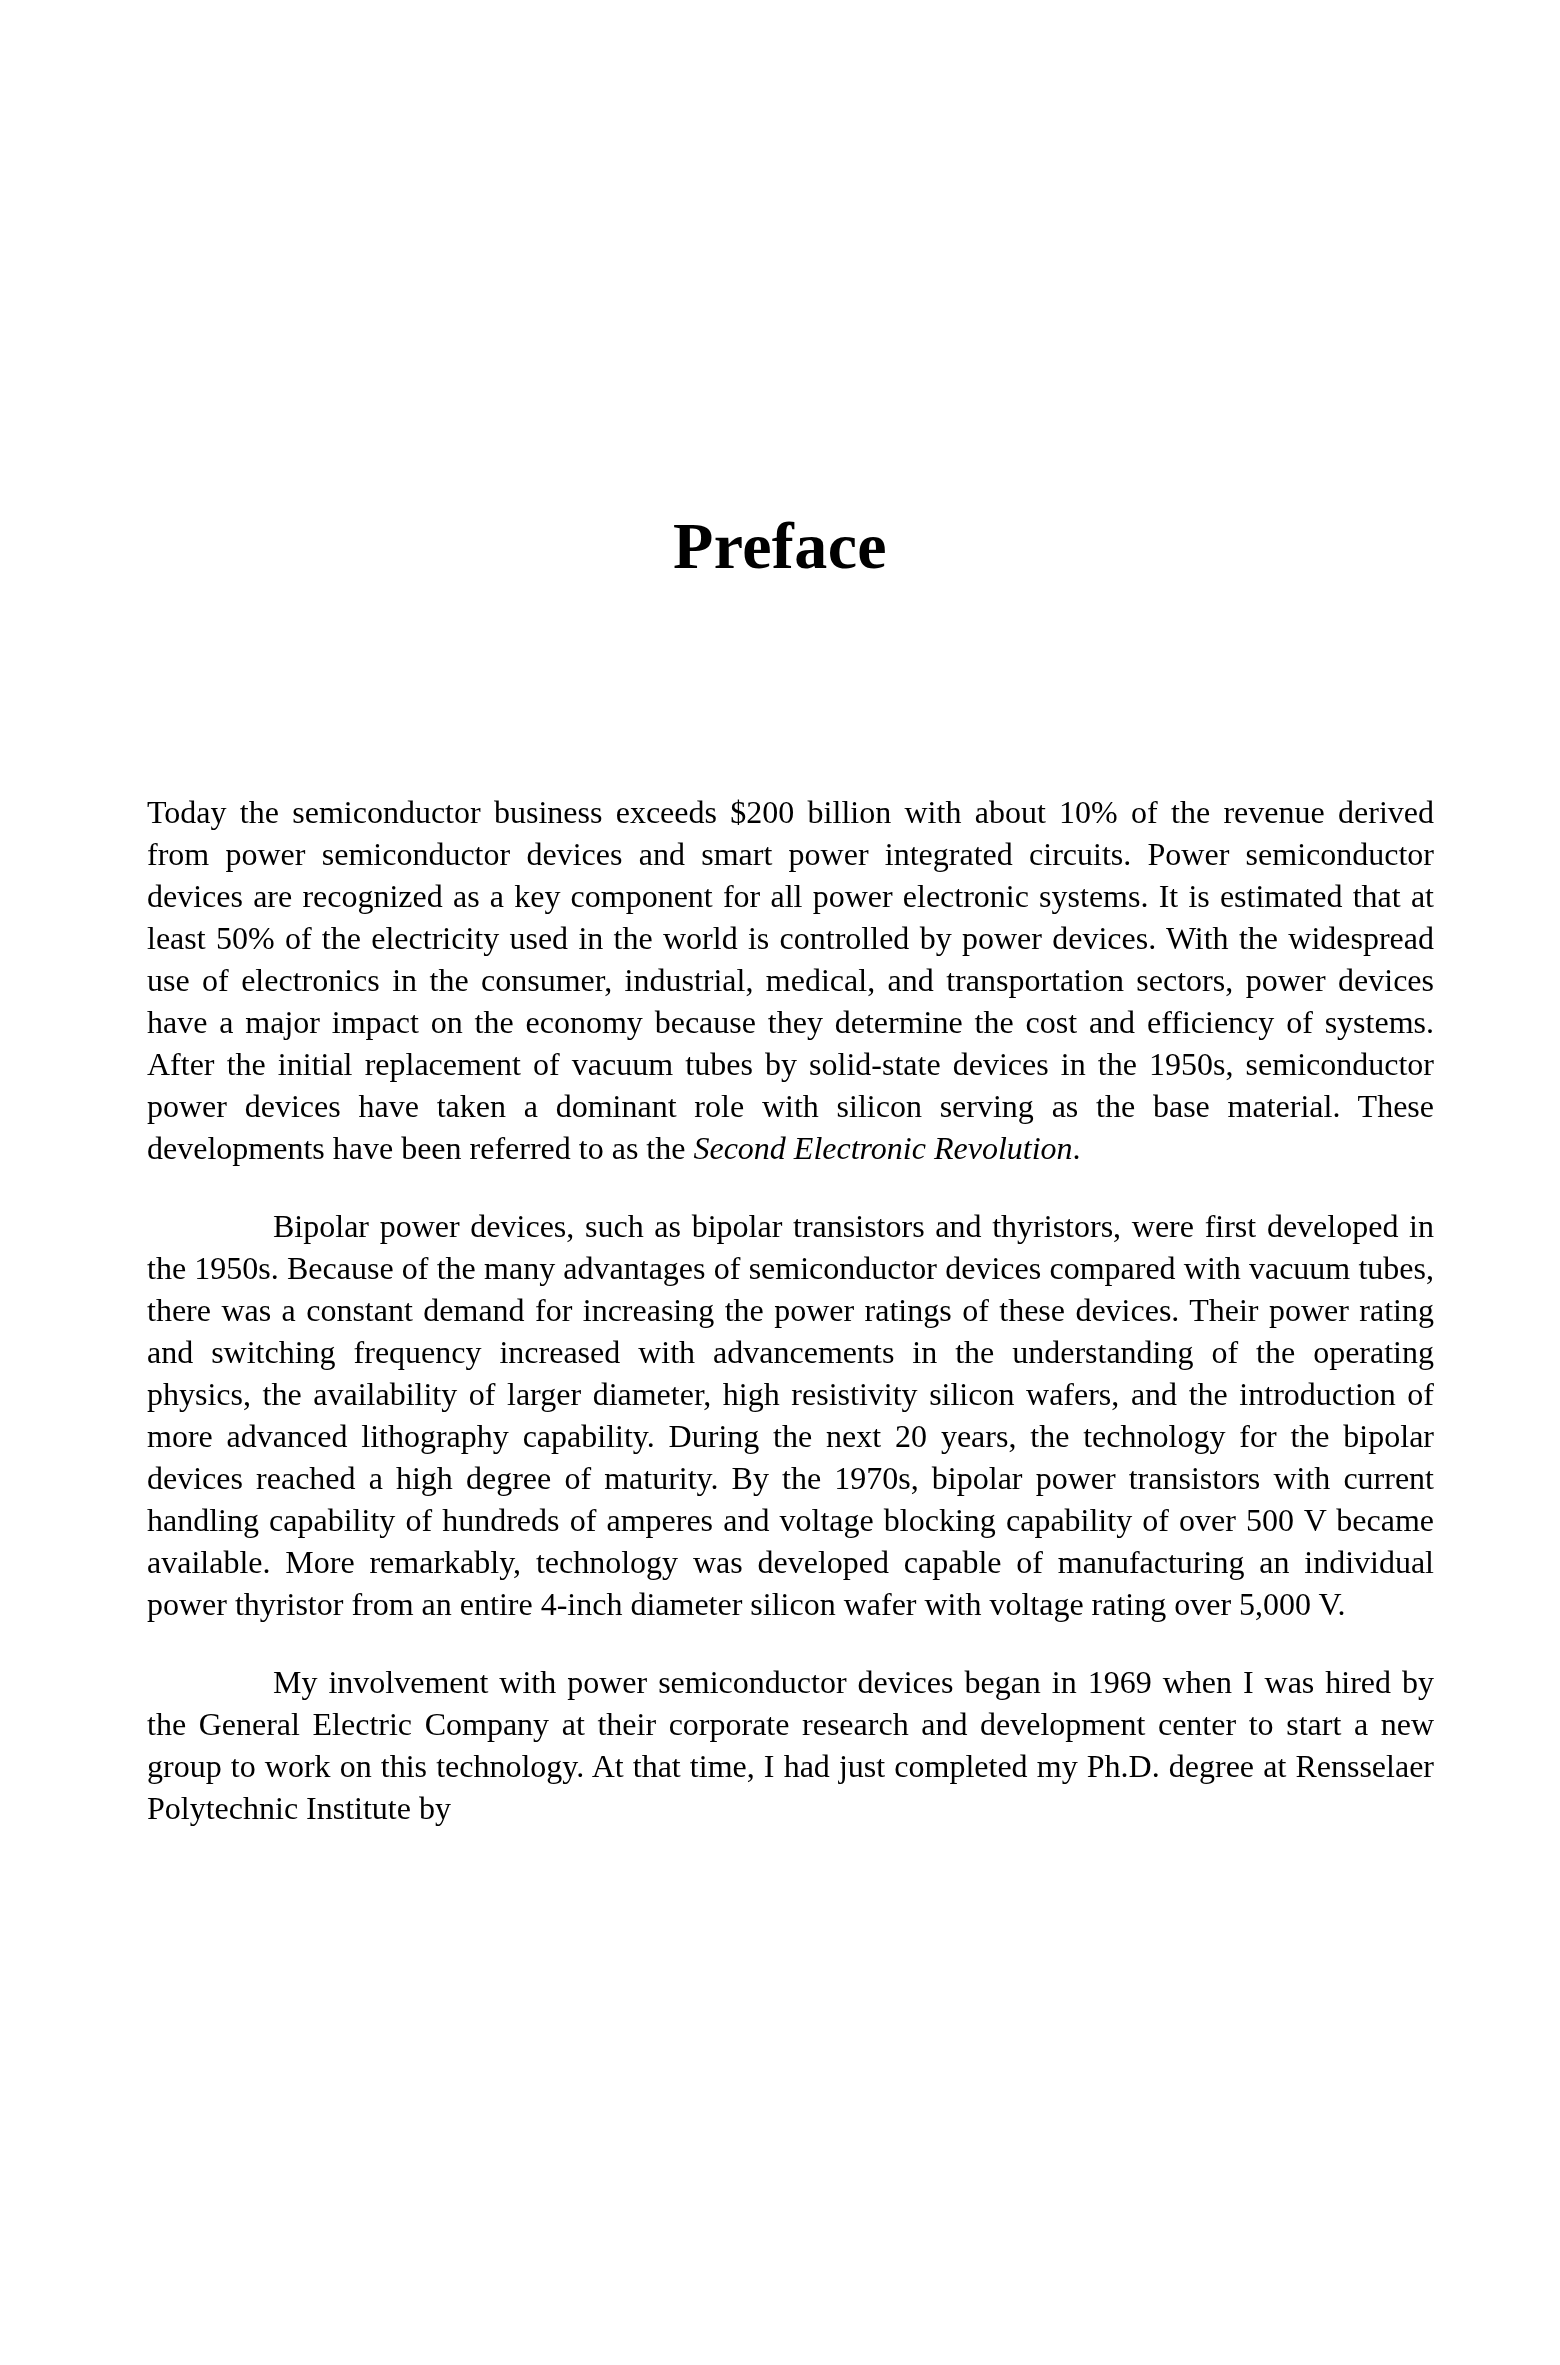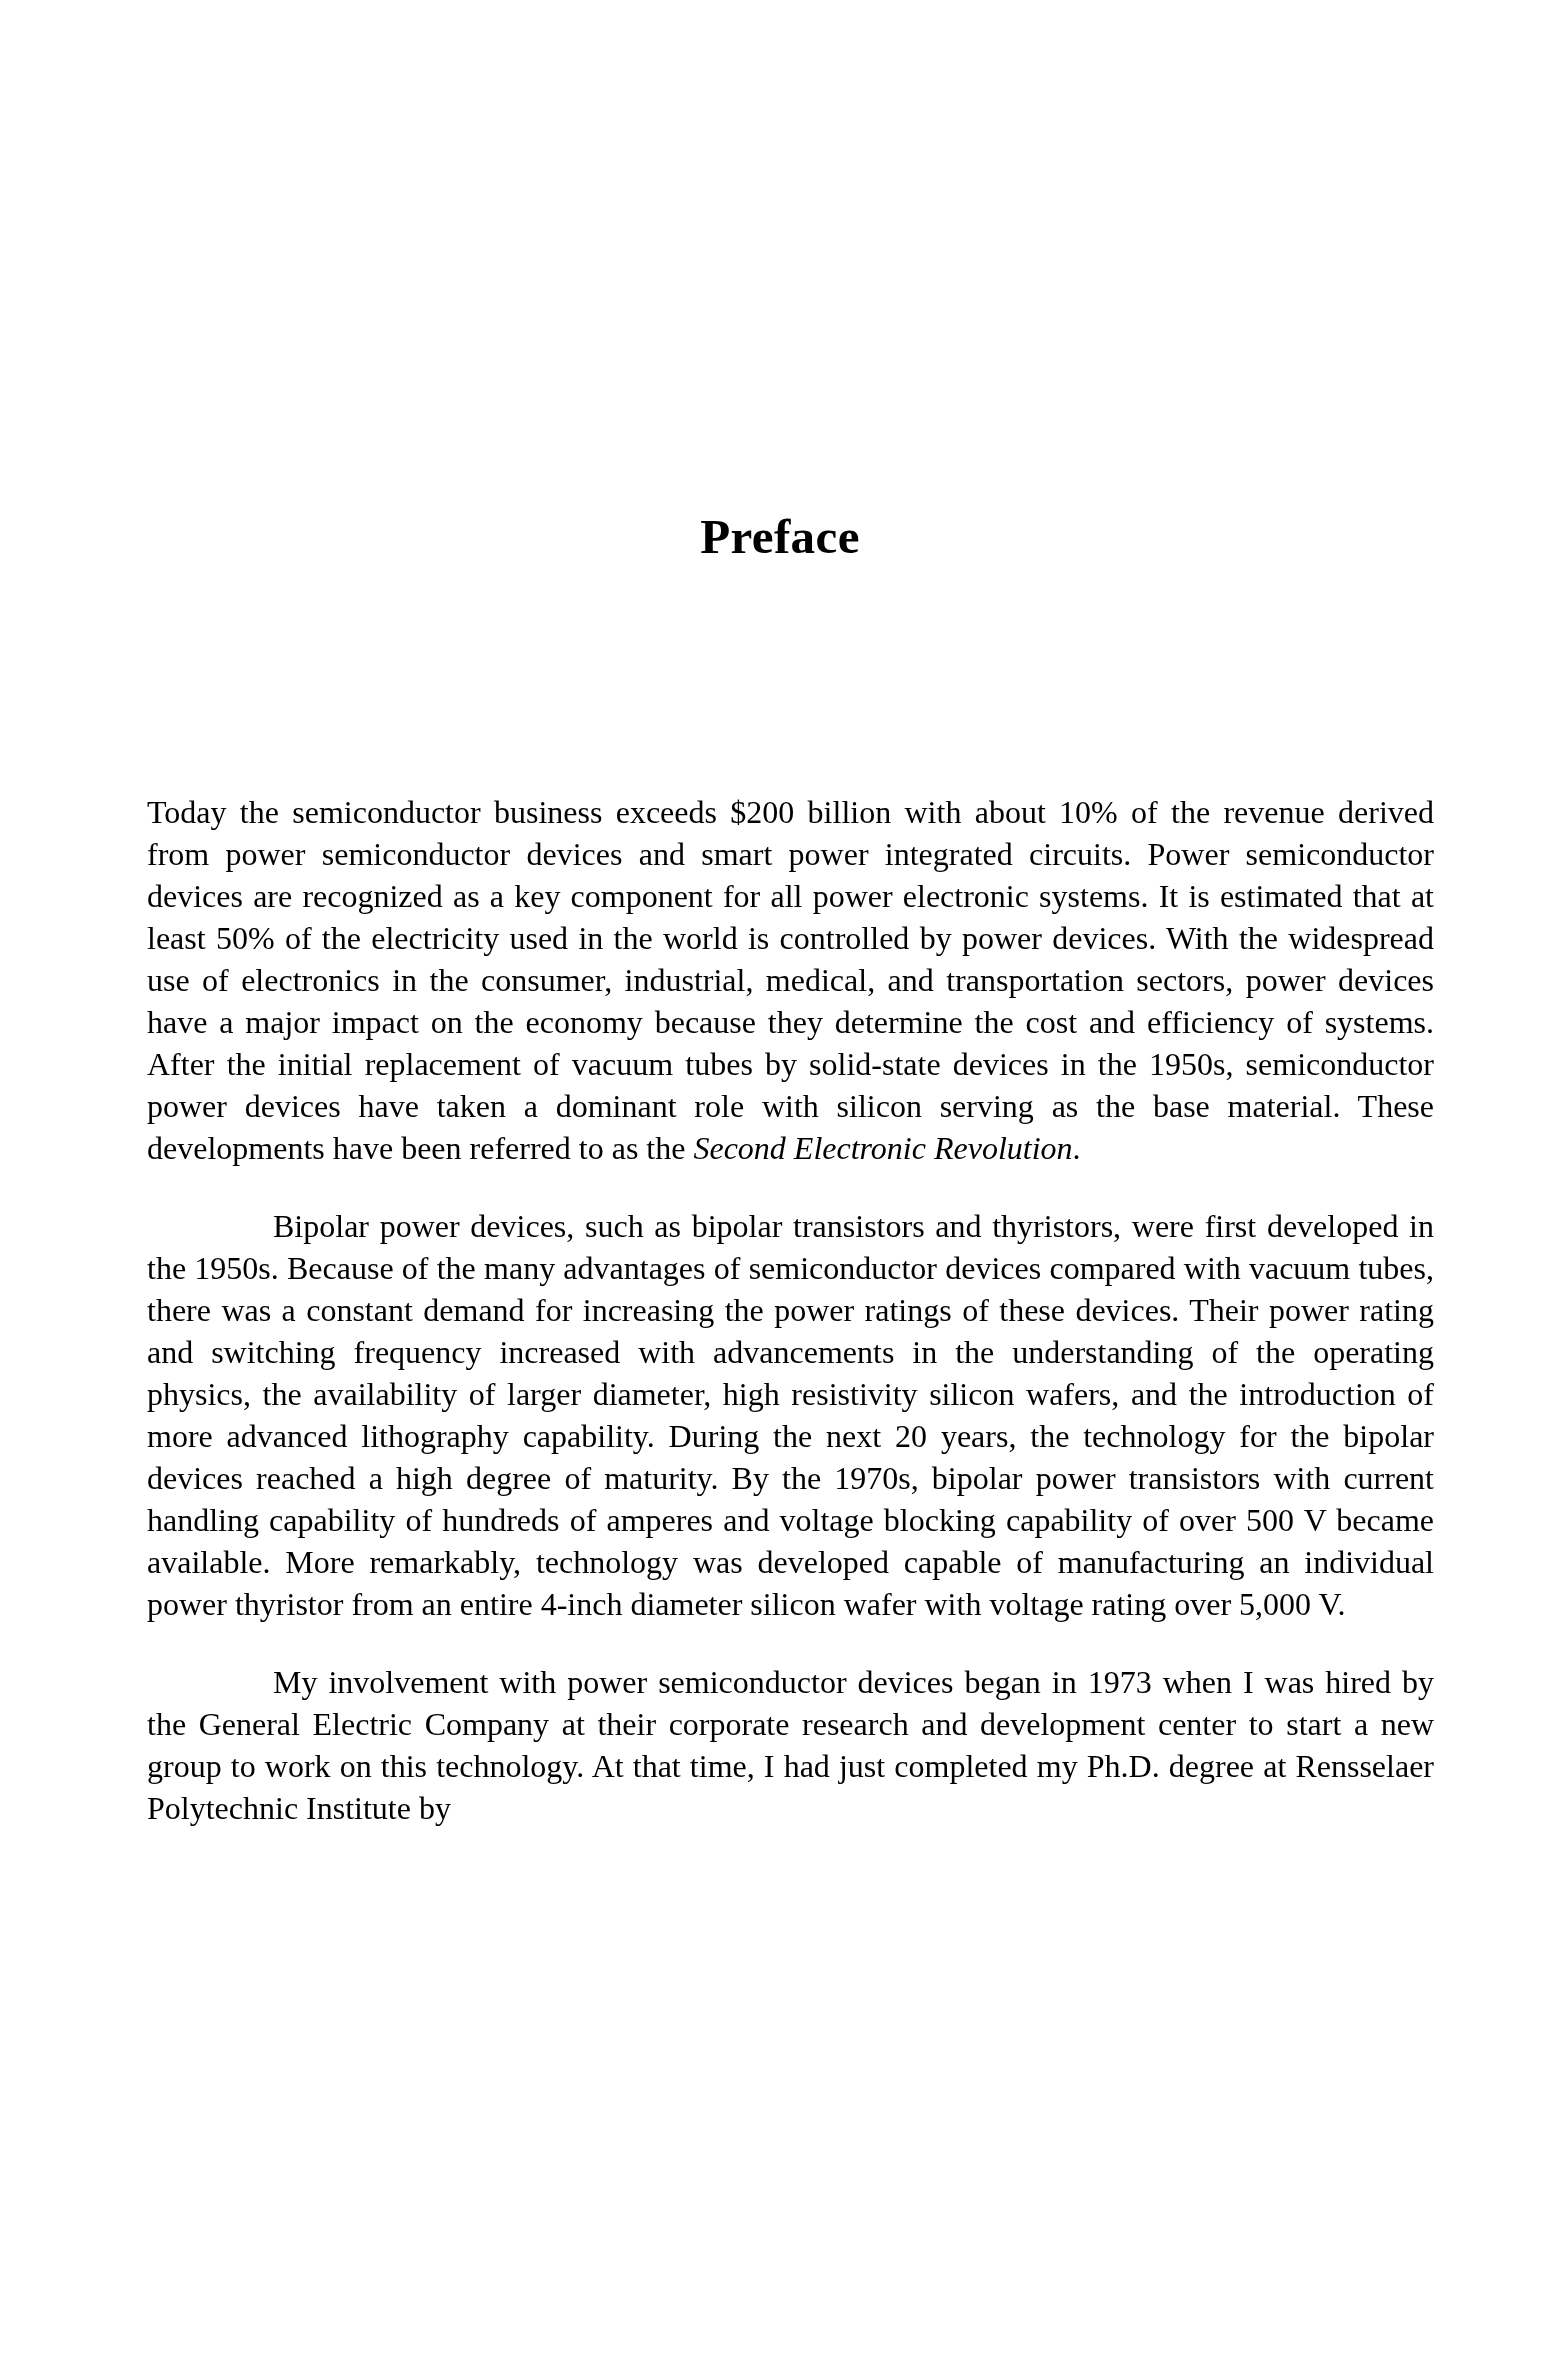--- a/index.html
+++ b/index.html
@@ -16,21 +16,21 @@
     font-family: "Liberation Serif", "DejaVu Serif", serif;
     overflow: hidden;
   }
   .page-title {
     position: absolute;
     top: 508px;
     left: 0;
     width: 100%;
     margin: 0;
     text-align: center;
-    font-size: 49px;
+    font-size: 66px;
     font-weight: bold;
     letter-spacing: 0.4px;
     color: #000000;
   }
   .text-block {
     position: absolute;
     top: 791px;
     left: 147px;
     width: 1287px;
     font-size: 32px;
@@ -55,18 +55,18 @@
 <div class="page">
 
   <h1 class="page-title">Preface</h1>
 
   <div class="text-block">
 
     <p class="para"><span>Today the semiconductor business exceeds $200 billion with about 10% of the revenue derived from power semiconductor devices and smart power integrated circuits. Power semiconductor devices are recognized as a key component for all power electronic systems. It is estimated that at least 50% of the electricity used in the world is controlled by power devices. With the widespread use of electronics in the consumer, industrial, medical, and transportation sectors, power devices have a major impact on the economy because they determine the cost and efficiency of systems. After the initial replacement of vacuum tubes by solid-state devices in the 1950s, semiconductor power devices have taken a dominant role with silicon serving as the base material. These developments have been referred to as the </span><em>Second Electronic Revolution</em><span>.</span></p>
 
     <p class="para indent">Bipolar power devices, such as bipolar transistors and thyristors, were first developed in the 1950s. Because of the many advantages of semiconductor devices compared with vacuum tubes, there was a constant demand for increasing the power ratings of these devices. Their power rating and switching frequency increased with advancements in the understanding of the operating physics, the availability of larger diameter, high resistivity silicon wafers, and the introduction of more advanced lithography capability. During the next 20 years, the technology for the bipolar devices reached a high degree of maturity. By the 1970s, bipolar power transistors with current handling capability of hundreds of amperes and voltage blocking capability of over 500 V became available. More remarkably, technology was developed capable of manufacturing an individual power thyristor from an entire 4-inch diameter silicon wafer with voltage rating over 5,000 V.</p>
 
-    <p class="para indent">My involvement with power semiconductor devices began in 1973 when I was hired by the General Electric Company at their corporate research and development center to start a new group to work on this technology. At that time, I had just completed my Ph.D. degree at Rensselaer Polytechnic Institute by</p>
+    <p class="para indent">My involvement with power semiconductor devices began in 1969 when I was hired by the General Electric Company at their corporate research and development center to start a new group to work on this technology. At that time, I had just completed my Ph.D. degree at Rensselaer Polytechnic Institute by</p>
 
   </div>
 
 </div>
 
 
 </body></html>

